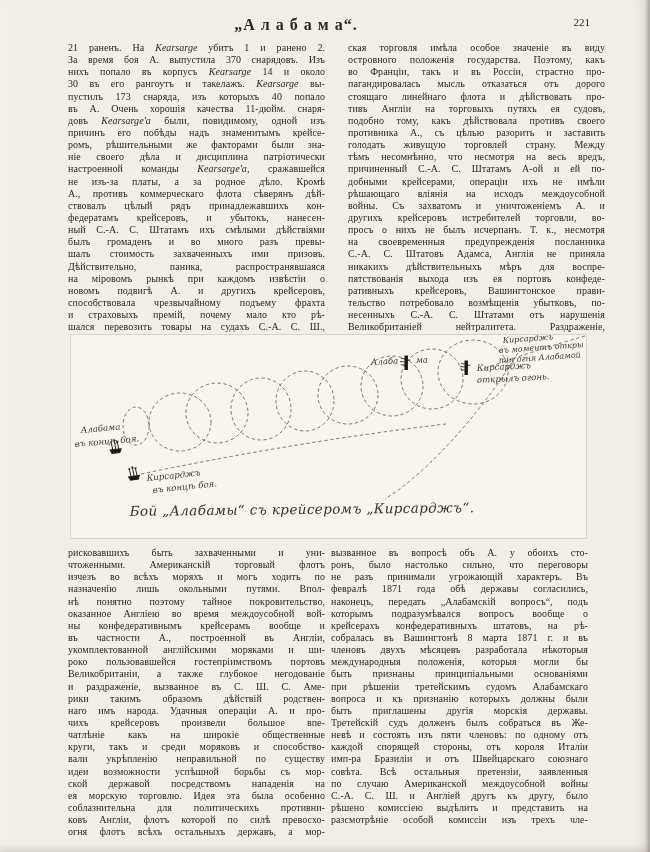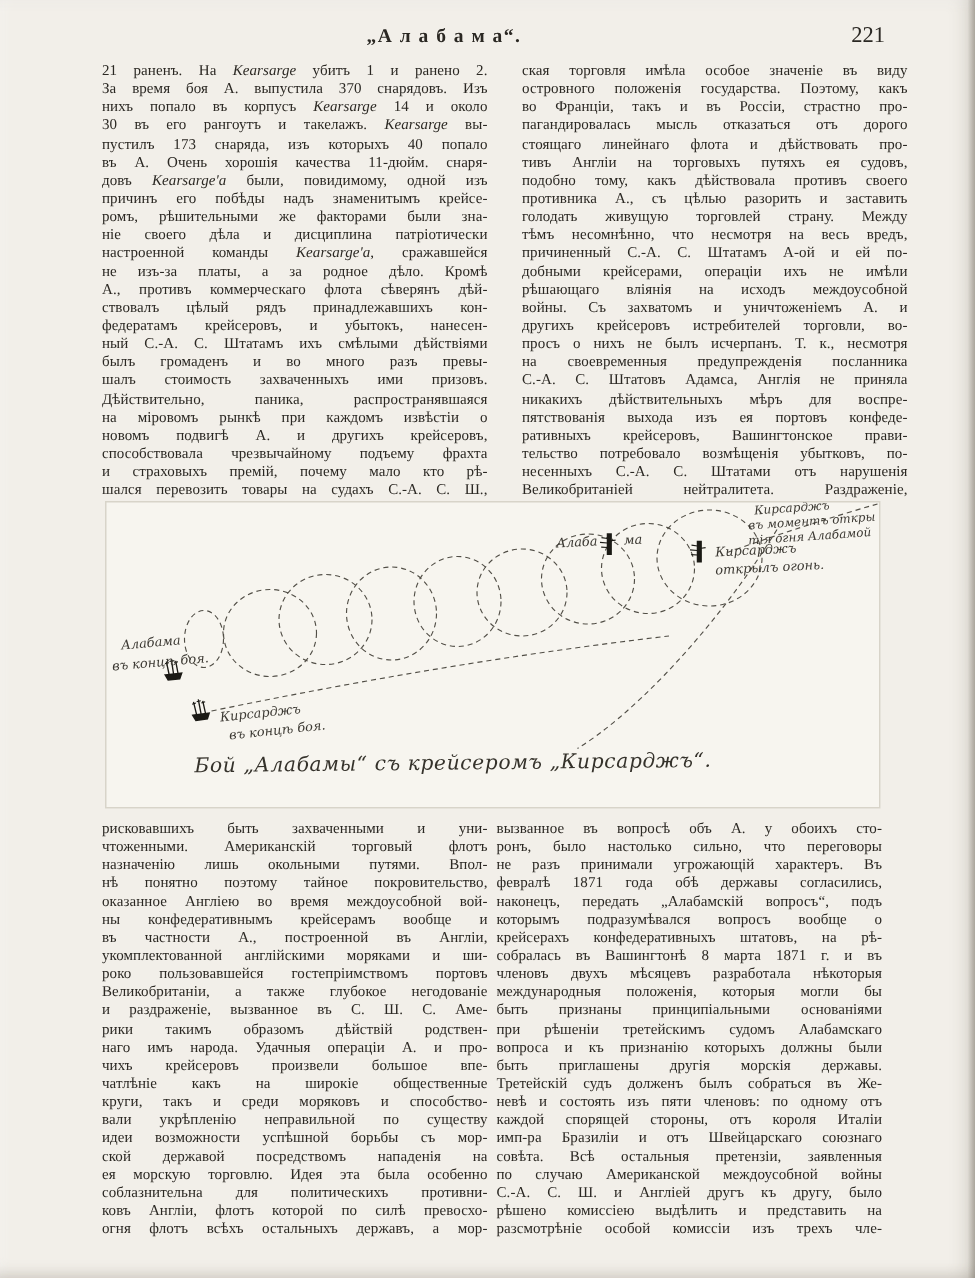--- a/index.html
+++ b/index.html
@@ -8,23 +8,23 @@
     background:#f2efe9;
     font-family:"Liberation Serif", serif; color:#2b2823;
     box-shadow: inset -10px 0 14px -8px rgba(70,62,48,.30),
                 inset 0 -8px 10px -6px rgba(70,62,48,.18),
                 inset 4px 4px 10px -6px rgba(255,255,255,.9);
   }
   .edge { position:absolute; top:0; right:0; width:5px; height:100%;
           background:linear-gradient(to right, rgba(0,0,0,0), rgba(60,52,40,.25)); }
   .header-title {
     position:absolute; top:16px; left:146px; width:300px; text-align:center;
-    font-weight:bold; font-size:13px; letter-spacing:1px;
-  }
-  .page-number { position:absolute; top:16px; right:60px; font-size:15px; }
+    font-weight:bold; font-size:16px; letter-spacing:1px;
+  }
+  .page-number { position:absolute; top:16px; right:60px; font-size:11px; }
   .col { position:absolute; width:257px; font-size:10px; }
   .col .tl {
     height:12.15px; overflow:hidden;
     text-align:justify; text-align-last:justify;
     letter-spacing:0.05px;
   }
   .col .tl i { font-style:italic; }
   #col-tl { left:68px;  top:42px; }
   #col-tr { left:348px; top:42px; }
   #col-bl { left:68px;  top:547px; }
@@ -163,20 +163,21 @@
         <text class="hand hand-sm" x="428" y="28" transform="rotate(-4,428,28)">тія огня Алабамой</text>
       </g>
     </svg>
 
     <div class="fig-caption">Бой „Алабамы“ съ крейсеромъ „Кирсарджъ“.</div>
   </div>
 
   <div class="col" id="col-bl">
       <div class="tl"><span>рисковавшихъ быть захваченными и уни-</span></div>
       <div class="tl"><span>чтоженными. Американскій торговый флотъ</span></div>
+      <div class="tl"><span>изчезъ во всѣхъ моряхъ и могъ ходить по</span></div>
       <div class="tl"><span>назначенію лишь окольными путями. Впол-</span></div>
       <div class="tl"><span>нѣ понятно поэтому тайное покровительство,</span></div>
       <div class="tl"><span>оказанное Англіею во время междоусобной вой-</span></div>
       <div class="tl"><span>ны конфедеративнымъ крейсерамъ вообще и</span></div>
       <div class="tl"><span>въ частности А., построенной въ Англіи,</span></div>
       <div class="tl"><span>укомплектованной англійскими моряками и ши-</span></div>
       <div class="tl"><span>роко пользовавшейся гостепріимствомъ портовъ</span></div>
       <div class="tl"><span>Великобританіи, а также глубокое негодованіе</span></div>
       <div class="tl"><span>и раздраженіе, вызванное въ С. Ш. С. Аме-</span></div>
       <div class="tl"><span>рики такимъ образомъ дѣйствій родствен-</span></div>

